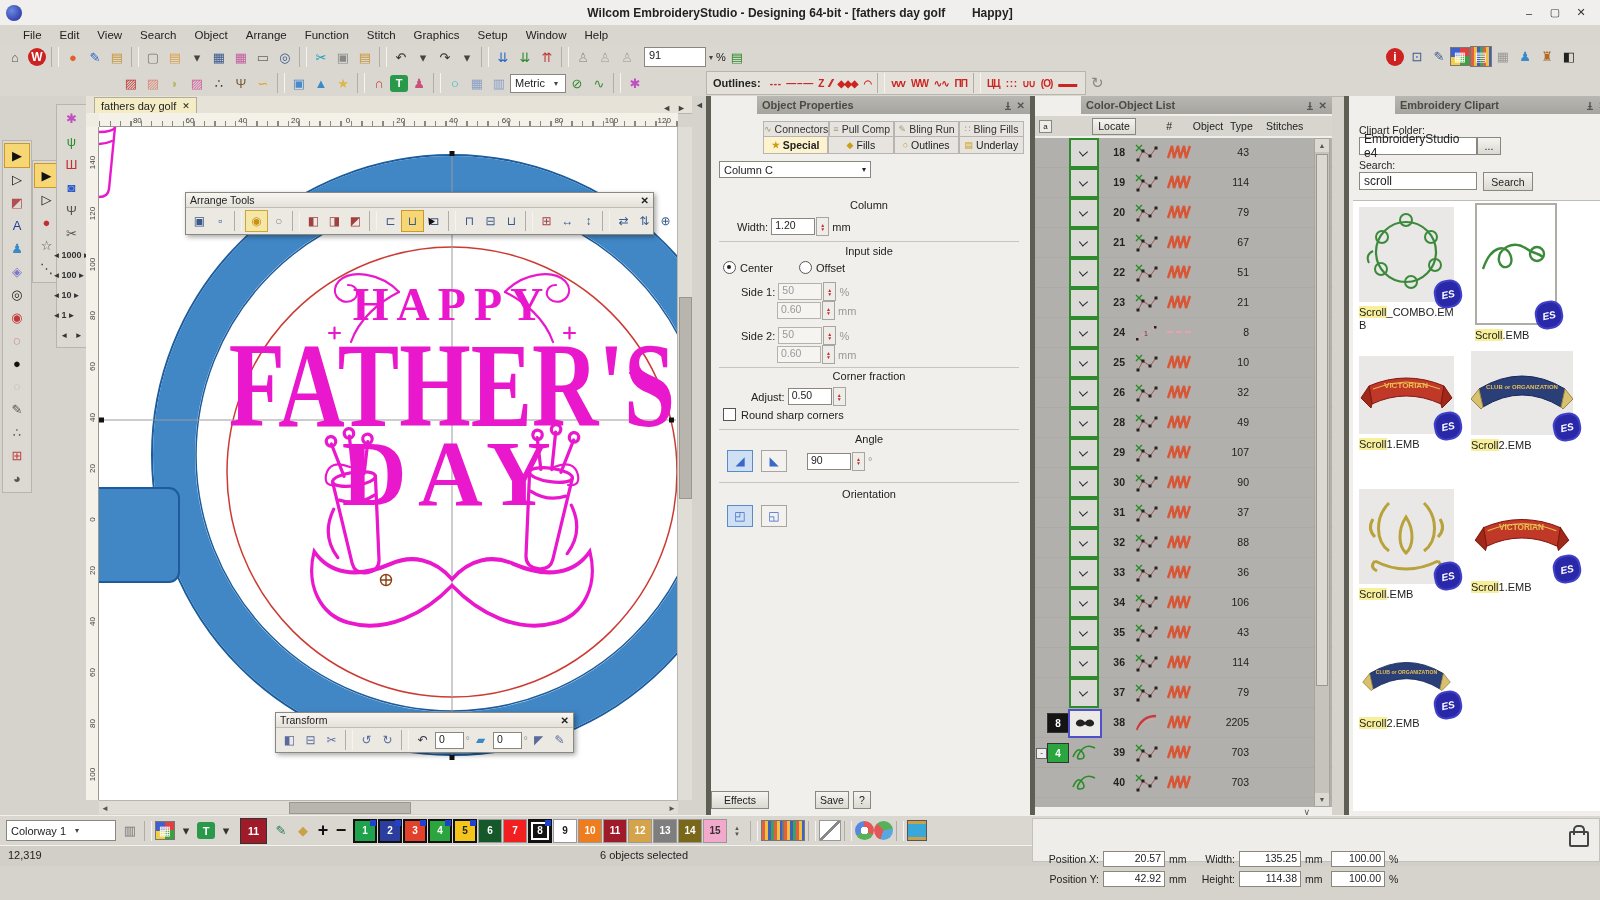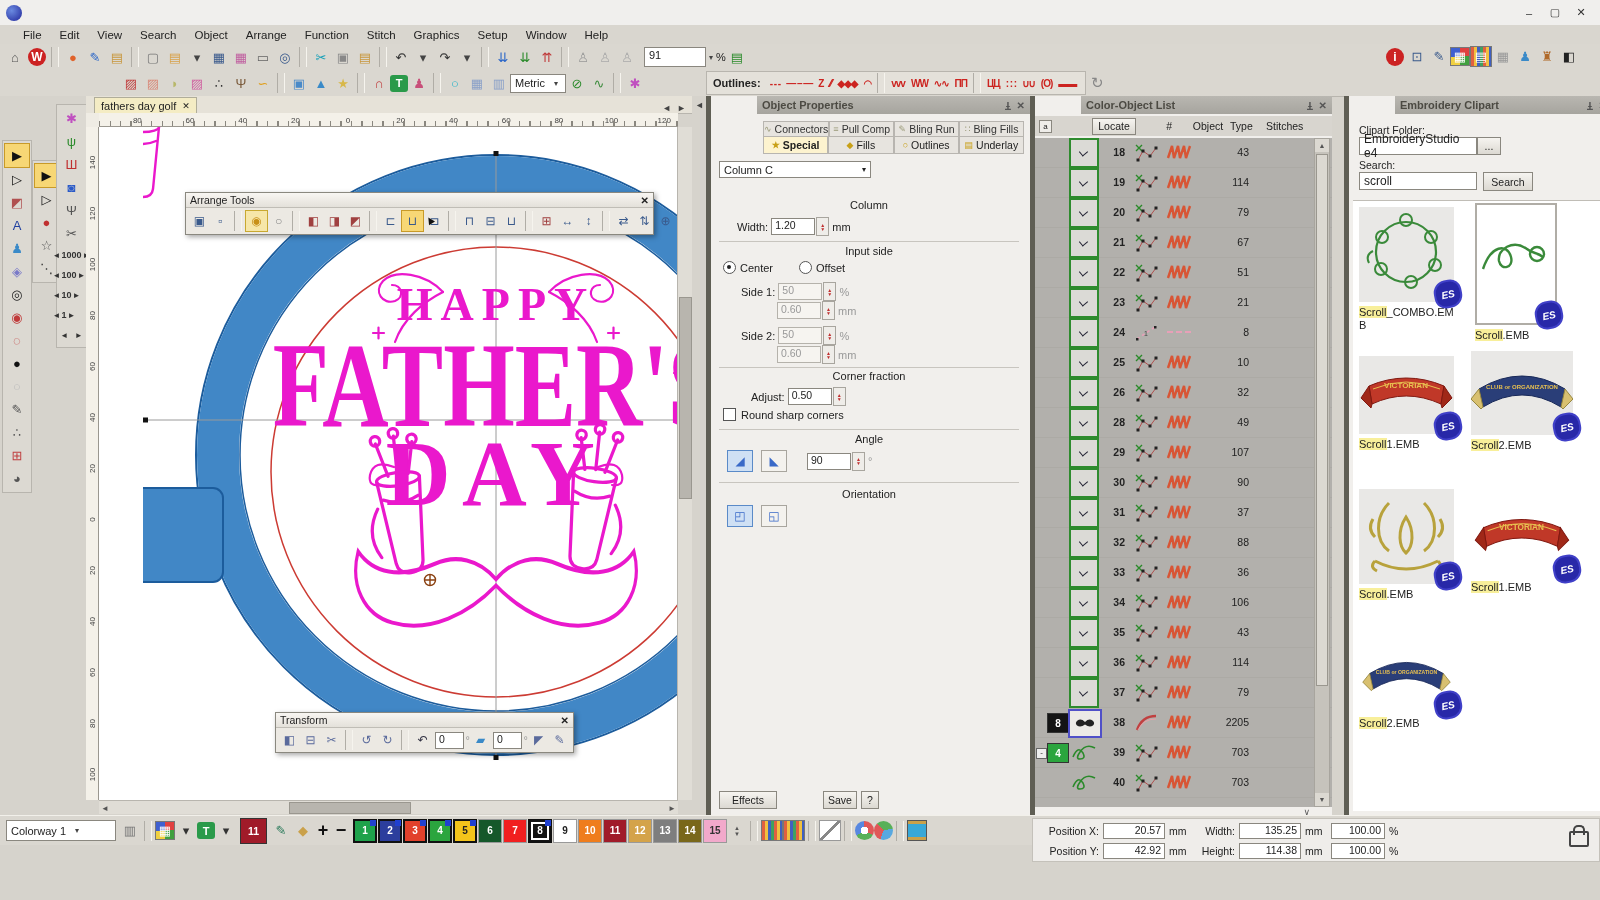--- a/index.html
+++ b/index.html
@@ -46,21 +46,21 @@
   .tabstrip{position:absolute;left:0;top:0;width:606px;height:17px;background:#e6e2d8;border-bottom:1px solid #b8b5ae;display:flex;align-items:flex-end;}
   .tab{background:#f4ecc4;border:1px solid #b0ad9a;border-bottom:none;height:15px;display:flex;align-items:center;padding:0 6px;gap:6px;font-size:11px;margin-left:8px;}
   .tab i{font-style:normal;font-size:9px;}
   .tabnav{margin-left:auto;display:flex;gap:6px;padding-right:6px;font-size:9px;color:#444;}
   .hruler{position:absolute;left:13px;top:17px;width:579px;height:14px;background:#f4f1e9;border-bottom:1px solid #9a978f;overflow:hidden;white-space:nowrap;padding-left:12px;box-sizing:border-box;}
   .hruler span{display:inline-block;width:52.7px;text-align:center;font-size:8px;color:#444;}
   .hruler::after{content:"";position:absolute;left:0;bottom:0;width:100%;height:5px;background:repeating-linear-gradient(90deg,#8a877f 0 1px,transparent 1px 10.5px);}
   .vruler{position:absolute;left:0;top:31px;width:13px;height:673px;background:#f4f1e9;border-right:1px solid #9a978f;display:flex;flex-direction:column;padding-top:10px;box-sizing:border-box;overflow:hidden;}
   .vruler span{height:52px;display:flex;align-items:center;justify-content:center;transform:rotate(-90deg);font-size:8px;color:#444;}
   .corner{position:absolute;left:0;top:17px;width:13px;height:14px;background:#efece4;border-right:1px solid #9a978f;border-bottom:1px solid #9a978f;}
-  .viewport{position:absolute;left:13px;top:31px;width:579px;height:673px;background:#fff;overflow:hidden;padding-left:44px;}
+  .viewport{position:absolute;left:13px;top:31px;width:579px;height:673px;background:#fff;overflow:hidden;}
   .vsb{position:absolute;right:0;top:31px;width:14px;height:673px;background:#e0ddd6;border-left:1px solid #b8b5ae;}
   .vsb .th{position:absolute;left:1px;width:11px;top:170px;height:200px;background:#b8b5ae;border:1px solid #9a978f;}
   .hsb{position:absolute;left:13px;bottom:1px;width:579px;height:13px;background:#e0ddd6;border-top:1px solid #b8b5ae;}
   .hsb .th{position:absolute;top:1px;height:10px;left:190px;width:120px;background:#b8b5ae;border:1px solid #9a978f;}
   .sbarrow{position:absolute;font-size:8px;color:#555;}
   
   .fpal{position:absolute;background:#ece9e3;border:1px solid #8a887f;box-shadow:2px 2px 5px rgba(0,0,0,.35);z-index:5;}
   .fpal .ttl{height:14px;background:linear-gradient(#f8f6f2,#e4e1da);border-bottom:1px solid #c0bdb6;display:flex;align-items:center;font-size:10.5px;padding:0 4px;}
   .fpal .ttl i{margin-left:auto;font-style:normal;font-size:10px;font-weight:bold;}
   .fpal .body{display:flex;align-items:center;padding:2px 3px;}
@@ -98,21 +98,21 @@
   .spin::before{content:"▲";}
   .spin::after{content:"▼";}
   .dim{color:#999;}
   .hr{position:absolute;left:8px;width:300px;border-top:1px solid #c8c5bf;}
   .radio{width:11px;height:11px;border:1px solid #555;border-radius:50%;background:#fff;display:inline-block;margin-right:4px;position:relative;}
   .radio.on::after{content:"";position:absolute;left:2.5px;top:2.5px;width:4px;height:4px;border-radius:50%;background:#222;}
   .cbx{width:11px;height:11px;border:1px solid #555;background:#fff;display:inline-block;margin-right:5px;}
   .angbtn{width:24px;height:20px;border:1px solid #a8a59e;background:#f4f2ee;display:inline-flex;align-items:center;justify-content:center;color:#3a6ac8;font-size:12px;margin-right:8px;}
   .angbtn.sel{background:#cfe0f4;border-color:#5a8ac8;}
   .btn{background:linear-gradient(#f6f4f0,#dcd9d2);border:1px solid #8a877f;font-size:10.5px;display:inline-flex;align-items:center;justify-content:center;}
-  .opbtns{position:absolute;bottom:6px;left:8px;width:300px;display:flex;align-items:center;text-align:center;}
+  .opbtns{position:absolute;bottom:6px;left:0;width:300px;display:flex;align-items:center;text-align:center;}
   
   .locrow{position:absolute;left:0;top:20px;width:100%;height:20px;background:#d8d5cf;display:flex;align-items:center;font-size:10.5px;}
   .minibox{width:11px;height:11px;border:1px solid #8a877f;background:#efede9;font-size:8px;display:flex;align-items:center;justify-content:center;margin-left:4px;}
   .locbtn{width:42px;height:15px;margin-left:40px;}
   .colhdr{display:flex;gap:0;margin-left:14px;}
   .colhdr span{font-size:10.5px;}
   .colist{position:absolute;left:0;top:42px;width:100%;bottom:8px;background:#b2b0ac;overflow:hidden;}
   .co-row{position:relative;height:29px;border-bottom:1px solid #araba6;}
   .co-row{border-bottom:1px solid #acaaa5;}
   .co-exp{position:absolute;left:1px;top:10px;width:9px;height:9px;border:1px solid #666;background:#eee;font-size:8px;line-height:7px;text-align:center;}
@@ -165,34 +165,35 @@
   .spool{background:linear-gradient(#caa14a 0 3px,#38a8d8 3px 16px,#caa14a 16px),#38a8d8;border:1px solid #555;width:18px;height:19px;color:transparent;}
   .threads{background:repeating-linear-gradient(90deg,#e06040 0 3px,#f0c040 3px 6px,#4060c0 6px 9px,#40a060 9px 12px);border:1px solid #777;width:20px;height:19px;color:transparent;}
   .statusbar{position:absolute;left:0;top:845px;width:1600px;height:20px;background:#d2cfc8;border-top:1px solid #f4f2ec;font-size:11px;}
   .statusbar .s1{position:absolute;left:8px;top:3px;}
   .statusbar .s2{position:absolute;left:600px;top:3px;}
   .bottombar{position:absolute;left:0;top:865px;width:1600px;height:35px;background:#dad7d0;border-top:1px solid #b8b5ae;font-size:11px;}
   .bottombar .b1{position:absolute;left:1078px;top:5px;}
   .bottombar .b2{position:absolute;left:1392px;top:5px;}
   
   .poscluster{position:absolute;left:1032px;top:818px;width:568px;height:44px;background:#efedea;border:1px solid #c4c1ba;box-sizing:border-box;z-index:4;font-size:10.5px;}
-  .prow{position:absolute;left:4px;display:flex;align-items:center;gap:4px;height:18px;}
+  .prow{position:absolute;left:4px;display:flex;align-items:center;gap:4px;height:18px;margin-top:28px;}
   .pf{border:1px solid #8a877f;background:#fff;width:54px;height:14px;text-align:right;padding:0 3px;font-size:10.5px;}
   .plbl{width:62px;text-align:right;}
   .punit{width:22px;}
   .locksq{position:absolute;right:10px;top:12px;width:16px;height:12px;border:2px solid #444;border-radius:2px;}
   .locksq::before{content:"";position:absolute;left:2px;top:-8px;width:8px;height:8px;border:2px solid #444;border-bottom:none;border-radius:5px 5px 0 0;}
 </style>
 </head>
 <body>
 
 <div class="app">
 
   <div class="titlebar">
     <div class="appicon"></div>
+    <div class="wtitle">Wilcom EmbroideryStudio - Designing 64-bit - [fathers day golf        Happy]</div>
     <div class="wbtns">
       <span class="wbtn">–</span>
       <span class="wbtn">▢</span>
       <span class="wbtn">✕</span>
     </div>
   </div>
 
   <div class="menubar">
 
   <span>File</span>
@@ -1715,20 +1716,24 @@
         <span class="ibox donut"> </span>
 
         <span class="ibox sphere"> </span>
 
         <span class="sep"></span>
 
         <span class="ibox spool"> </span>
       </span>
   </div>
 
+  <div class="statusbar">
+    <span class="s1">12,319</span>
+    <span class="s2">6 objects selected</span>
+  </div>
 
   <div class="poscluster">
     <div class="prow" style="top:3px">
       <span class="plbl">Position X:</span>
       <span class="pf">20.57</span>
       <span class="punit">mm</span>
       <span style="width:40px;text-align:right">Width:</span>
       <span class="pf">135.25</span>
       <span class="punit">mm</span>
       <span class="pf" style="width:46px">100.00</span>

